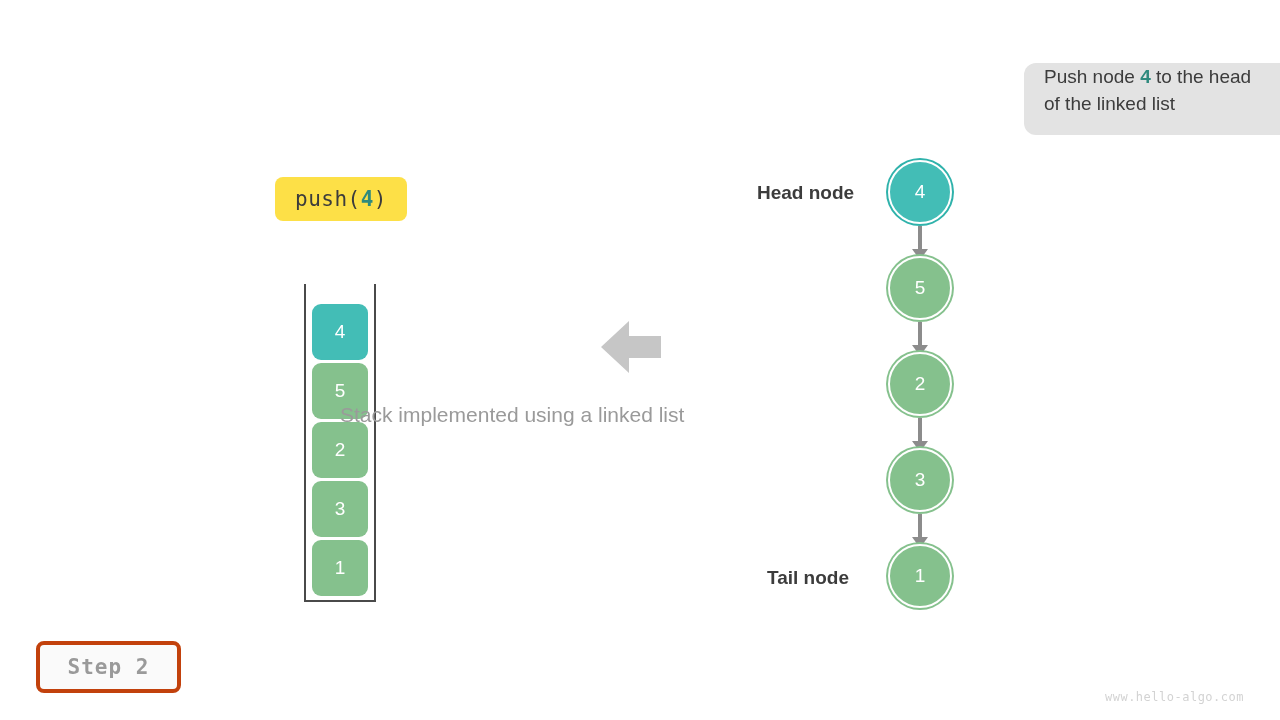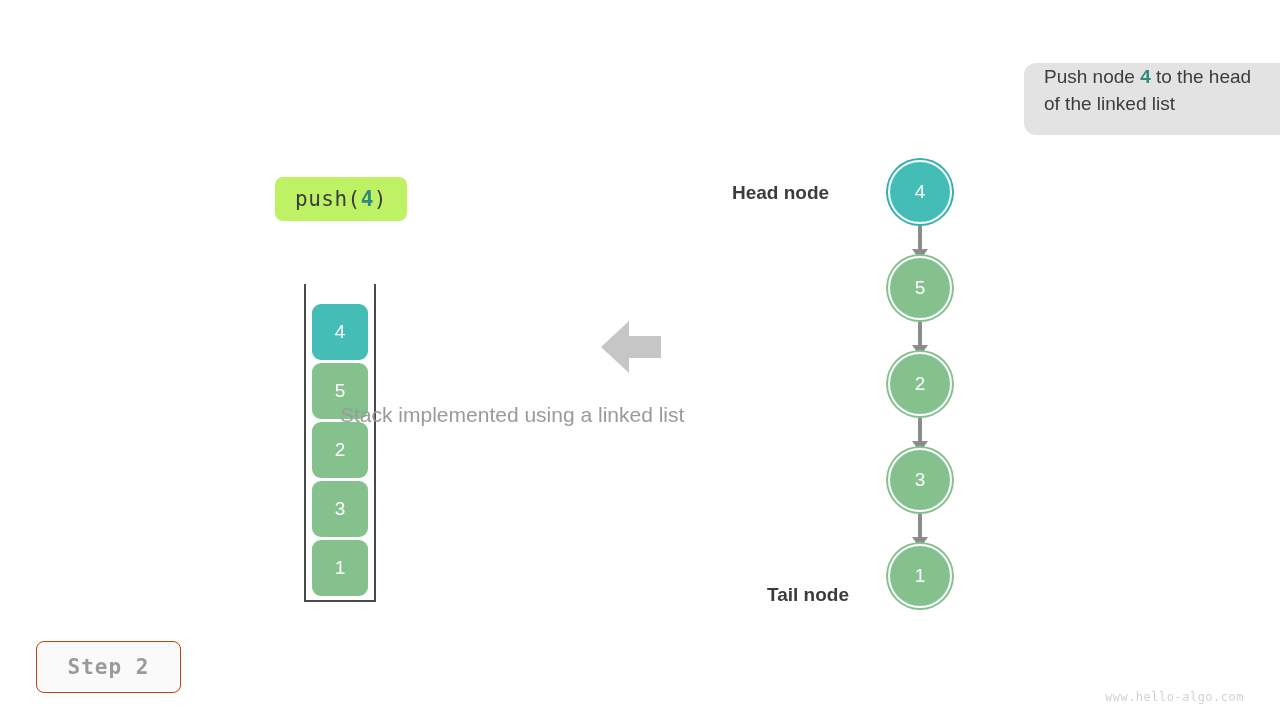--- a/index.html
+++ b/index.html
@@ -37,21 +37,21 @@
   }
 
   
   .push-chip {
     position: absolute;
     left: 275px;
     top: 177px;
     width: 132px;
     height: 44px;
     box-sizing: border-box;
-    background: #bef264;
+    background: #fde047;
     border-radius: 8px;
     display: flex;
     align-items: center;
     justify-content: center;
     font-family: "DejaVu Sans Mono", monospace;
     font-size: 21px;
     color: #3c3c3c;
     letter-spacing: 0.5px;
   }
   .push-chip .accent { color: #2f8a7e; }
@@ -166,33 +166,33 @@
     border-top: 11px solid #8c8c8c;
   }
 
   .side-label {
     position: absolute;
     font-size: 19px;
     font-weight: bold;
     color: #3c3c3c;
     white-space: nowrap;
   }
-  .label-head { left: 732px; top: 182px; }
-  .label-tail { left: 767px; top: 567px; margin-top: 17px; }
+  .label-head { left: 757px; top: 182px; }
+  .label-tail { left: 767px; top: 567px; }
 
   
   .step-badge {
     position: absolute;
     left: 36px;
     top: 641px;
     width: 145px;
     height: 52px;
     box-sizing: border-box;
     background: #fafafa;
-    border: 1px solid #c2410c;
+    border: 4px solid #c2410c;
     border-radius: 8px;
     display: flex;
     align-items: center;
     justify-content: center;
     font-family: "DejaVu Sans Mono", monospace;
     font-weight: bold;
     font-size: 21px;
     color: #9a9a9a;
     letter-spacing: 1px;
   }

